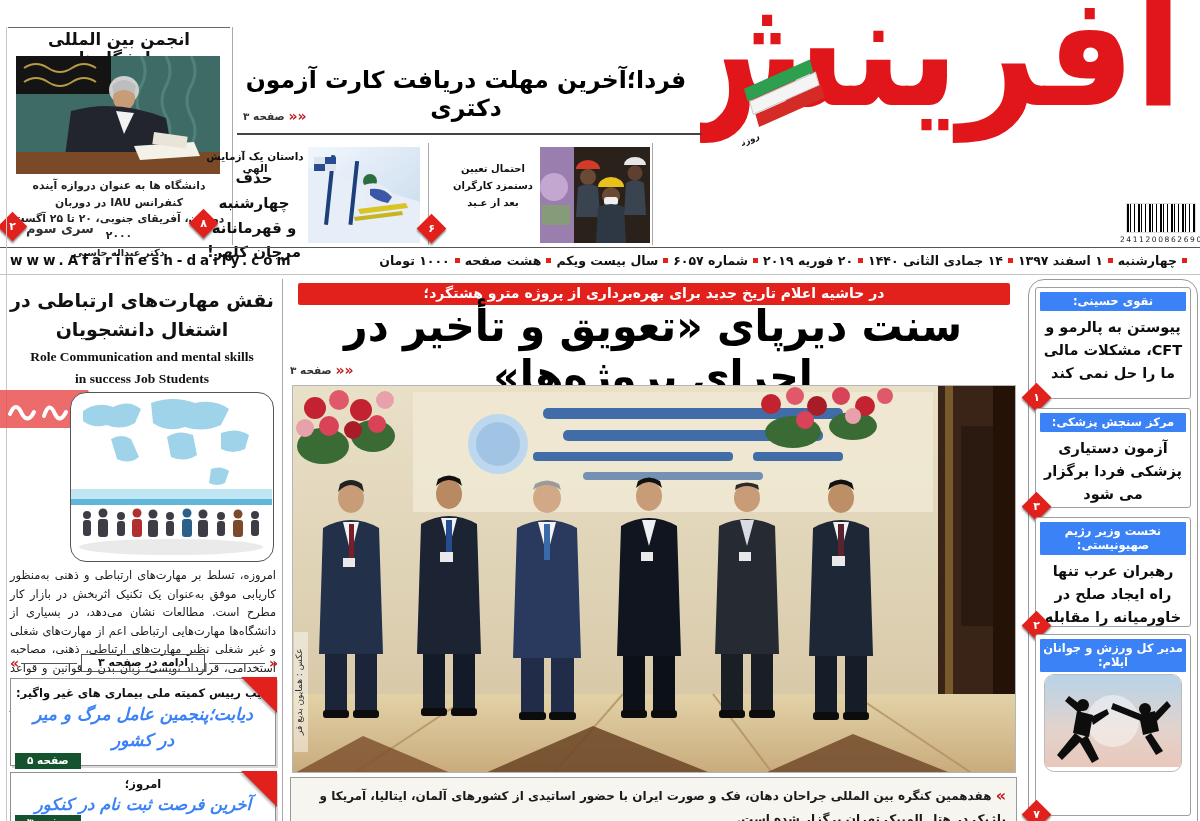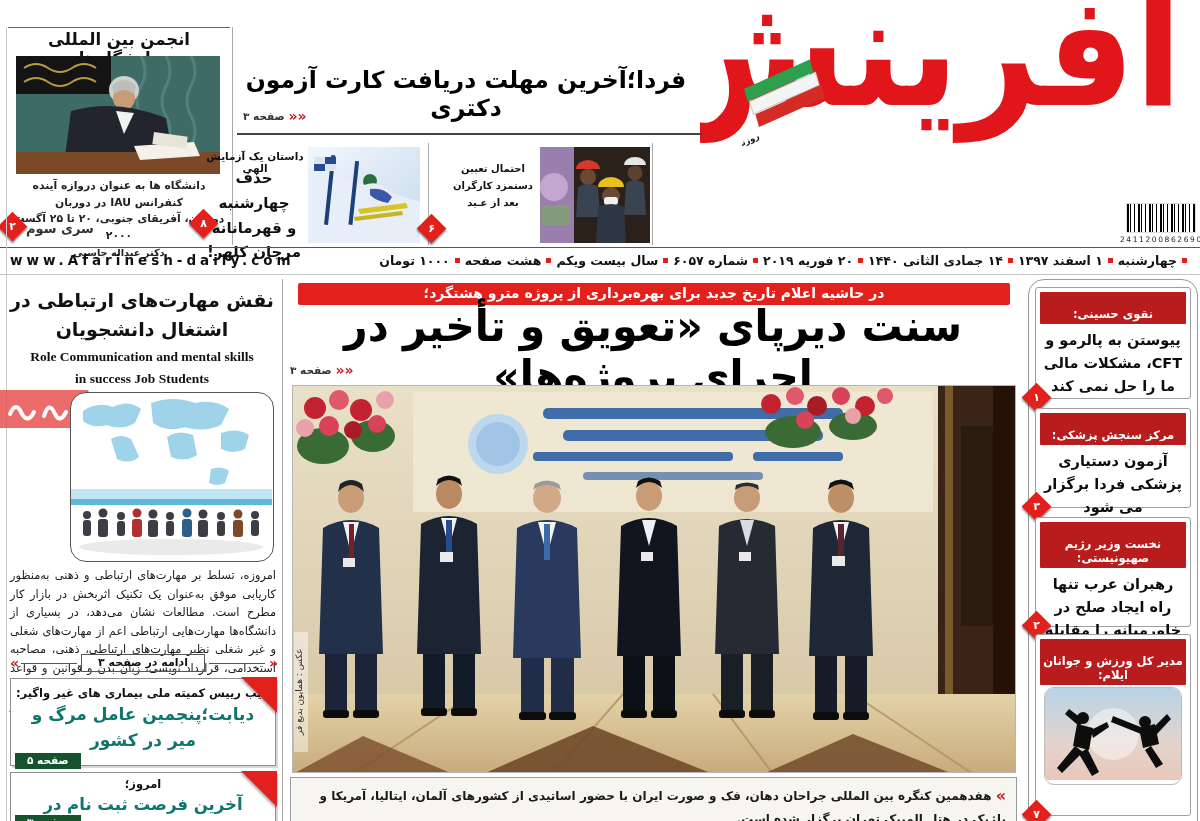--- a/index.html
+++ b/index.html
@@ -24,28 +24,28 @@
   .diamond { position:absolute; width:21px; height:21px; background:#e2211c; transform:rotate(45deg); box-shadow:1.5px 1.5px 2px rgba(0,0,0,.45); }
   .diamond b { position:absolute; inset:0; transform:rotate(-45deg); color:#fff; font-size:11px; display:flex; align-items:center; justify-content:center; }
 
   
   .pglink { font-size:10.5px; font-weight:bold; color:#333; direction:rtl; }
   .chev { color:#c21a1f; font-size:14px; font-weight:bold; letter-spacing:-2px; vertical-align:-1px; }
 
   
   .sb-outer { position:absolute; left:1028px; top:279px; width:170px; height:600px; border:1.5px solid #9a9a9a; border-radius:16px 16px 0 0; }
   .sb-box { position:absolute; left:1035px; width:156px; background:#fff; border:1px solid #9f9f9f; border-radius:3px; }
-  .sb-head { background:#b91c1c; color:#fff; font-size:11.5px; font-weight:bold; text-align:center; padding:15px 2px 3px; margin:4px 4px 2px; direction:rtl; border-radius:1px; }
+  .sb-head { background:#3b82f6; color:#fff; font-size:11.5px; font-weight:bold; text-align:center; padding:2px 2px 3px; margin:4px 4px 2px; direction:rtl; border-radius:1px; }
   .sb-body { font-weight:bold; font-size:14.5px; text-align:center; direction:rtl; line-height:1.6; padding:3px 6px 10px; color:#0d0d0d; }
 
   
   .news-box { position:absolute; left:10px; width:266px; background:#fff; border:1.5px solid #8f8f8f; box-shadow:2px 2px 0 rgba(0,0,0,.15); }
   .fold { position:absolute; top:-2px; right:-2px; width:0; height:0; border-top:36px solid #e2211c; border-left:36px solid transparent; filter:drop-shadow(-1px 2px 1px rgba(0,0,0,.3)); }
   .nb-kicker { font-size:11.5px; font-weight:bold; text-align:center; direction:rtl; padding-top:7px; color:#111; }
-  .nb-title { font-size:17px; font-weight:bold; text-align:center; direction:rtl; line-height:1.5; padding:2px 14px 14px; color:#0f766e; }
+  .nb-title { font-size:17px; font-weight:bold; text-align:center; direction:rtl; line-height:1.5; padding:2px 14px 14px; color:#3b82f6;font-style:italic; }
   .ptab { position:absolute; left:4px; bottom:-4px; background:#14532d; color:#fff; font-size:10.5px; font-weight:bold; padding:1px 12px 3px; direction:rtl; }
 
   .continue-wrap { position:absolute; left:10px; top:654px; width:266px; display:flex; align-items:center; justify-content:center; gap:4px; }
   .cont-line { flex:1; border-top:1.5px solid #555; }
   .cont-box { border:1.5px solid #555; font-size:11px; font-weight:bold; padding:1px 16px 2px; direction:rtl; }
 
   .body-text { position:absolute; left:10px; top:566px; width:266px; font-size:11.4px; line-height:1.63; direction:rtl; text-align:justify; color:#1a1a1a; }
 
   
   .kbar { position:absolute; left:298px; top:283px; width:712px; background:#e2211c; color:#fff; font-weight:bold; font-size:14px; text-align:center; direction:rtl; padding:2px 0 4px; border-radius:2px; }

